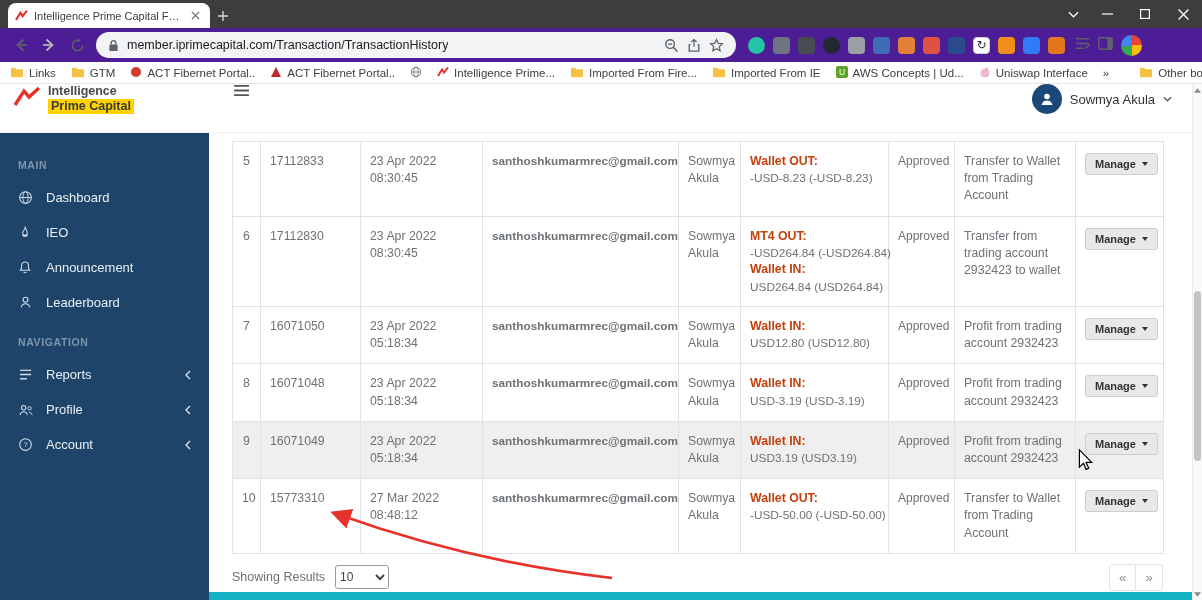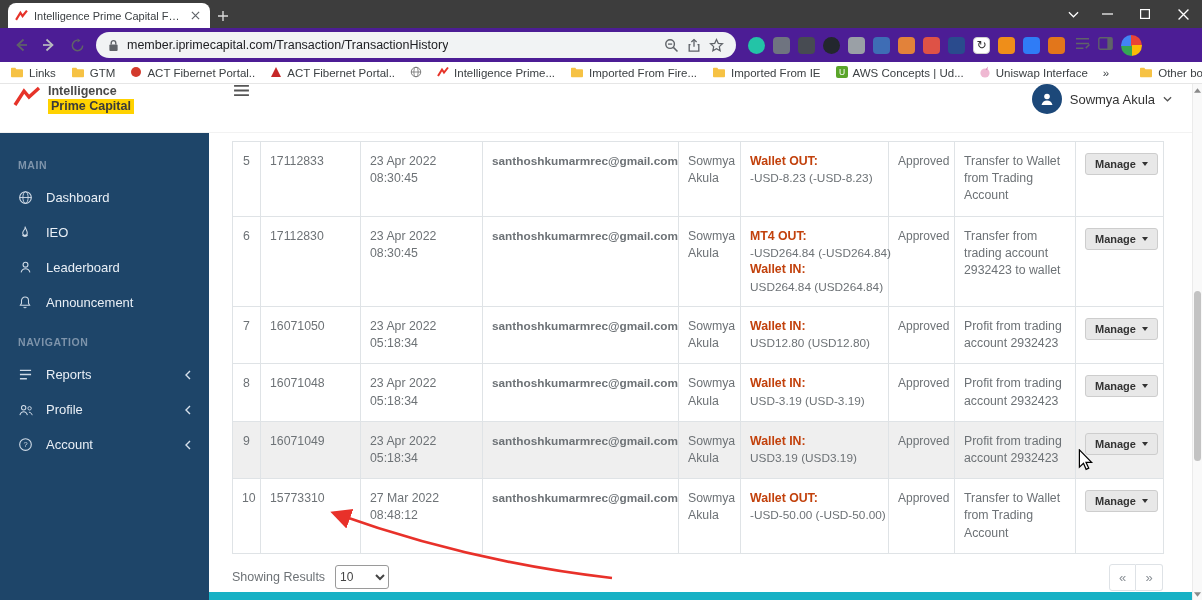--- a/index.html
+++ b/index.html
@@ -357,35 +357,35 @@
           <div class="side-item">
             <span class="ic">
               <svg width="14" height="15" viewBox="0 0 16 16">
                 <path d="M8 1.3 C9.4 4 5.4 5.6 5.4 8.6 a2.6 2.6 0 0 0 5.2 0 C10.6 6.2 9.2 5 8 1.3 Z M5 10.5 a3.3 3.3 0 0 0 6 0" fill="none" stroke="currentColor" stroke-width="1.2"></path>
               </svg>
             </span>
             <span>IEO</span>
           </div>
           <div class="side-item">
             <span class="ic">
+              <svg width="14" height="15" viewBox="0 0 16 16">
+                <path d="M8 1.8 a4 4 0 0 1 4 4 V9 l1.3 2.2 H2.7 L4 9 V5.8 a4 4 0 0 1 4-4 Z" fill="none" stroke="currentColor" stroke-width="1.2"></path>
+                <path d="M6.6 13 a1.5 1.5 0 0 0 2.8 0" fill="none" stroke="currentColor" stroke-width="1.2"></path>
+              </svg>
+            </span>
+            <span>Announcement</span>
+          </div>
+          <div class="side-item">
+            <span class="ic">
               <svg width="15" height="15" viewBox="0 0 16 16">
                 <circle cx="8" cy="5" r="2.6" fill="none" stroke="currentColor" stroke-width="1.2"></circle>
                 <path d="M3.3 13.3 c0.7-2.7 2.5-4 4.7-4 s4 1.3 4.7 4" fill="none" stroke="currentColor" stroke-width="1.2"></path>
               </svg>
             </span>
             <span>Leaderboard</span>
-          </div>
-          <div class="side-item">
-            <span class="ic">
-              <svg width="14" height="15" viewBox="0 0 16 16">
-                <path d="M8 1.8 a4 4 0 0 1 4 4 V9 l1.3 2.2 H2.7 L4 9 V5.8 a4 4 0 0 1 4-4 Z" fill="none" stroke="currentColor" stroke-width="1.2"></path>
-                <path d="M6.6 13 a1.5 1.5 0 0 0 2.8 0" fill="none" stroke="currentColor" stroke-width="1.2"></path>
-              </svg>
-            </span>
-            <span>Announcement</span>
           </div>
           <div class="section-label">NAVIGATION</div>
           <div class="side-item">
             <span class="ic">
               <svg width="15" height="13" viewBox="0 0 16 14">
                 <path d="M2 2.5 H14 M2 7 H14 M2 11.5 H9.5" stroke="currentColor" stroke-width="1.5"></path>
               </svg>
             </span>
             <span>Reports</span>
             <span class="chev">

